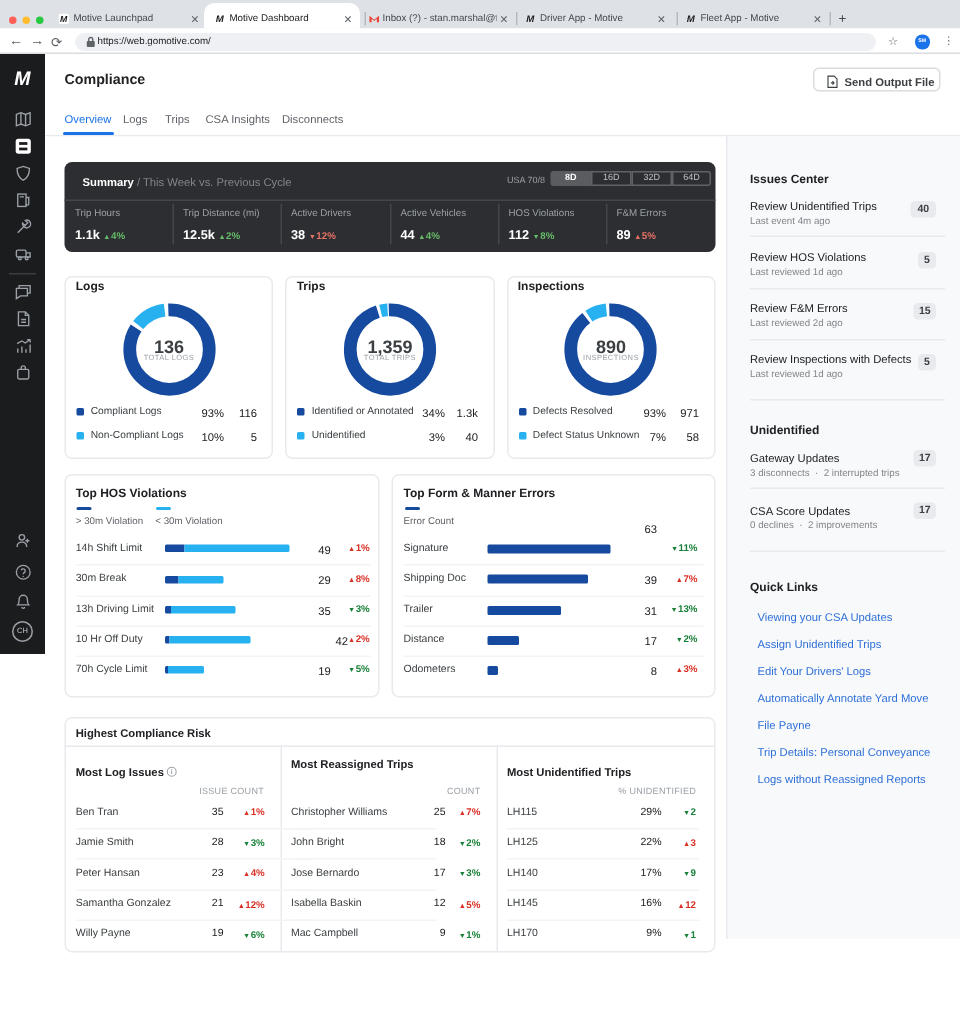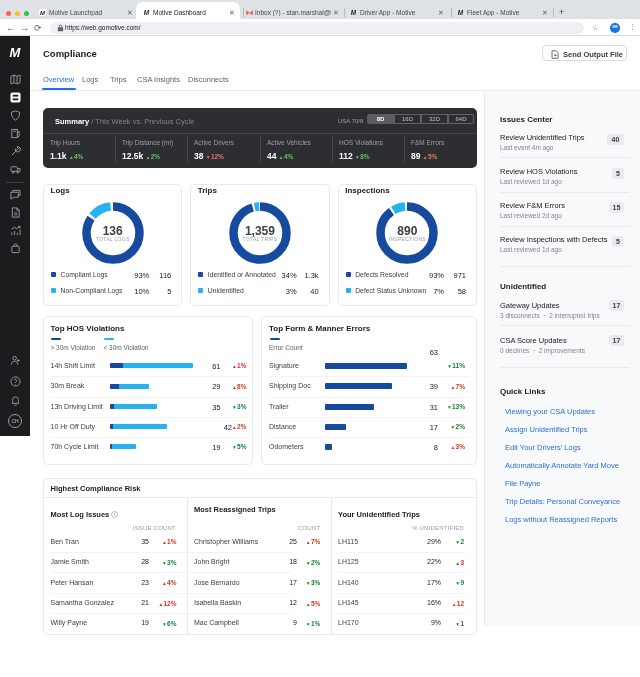--- a/index.html
+++ b/index.html
@@ -321,21 +321,21 @@
   <div class="card" style="left:231px;top:225px;width:216px;height:149px"></div>
   <div id="barsA">
 <div class="ctitle" style="left:20.5px;top:232.5px">Top HOS Violations</div>
 <div class="abs" style="left:21px;top:246.5px;width:10px;height:2.5px;background:#164a9f;border-radius:1px"></div>
 <div class="abs" style="left:20.5px;top:252.5px;font-size:6.5px;color:#5f6368">&gt; 30m Violation</div>
 <div class="abs" style="left:73.5px;top:246.5px;width:10px;height:2.5px;background:#27b1f0;border-radius:1px"></div>
 <div class="abs" style="left:73.5px;top:252.5px;font-size:6.5px;color:#5f6368">&lt; 30m Violation</div>
 <div class="brow-l" style="left:20.5px;top:270.5px">14h Shift Limit</div>
 <div class="bar" style="left:80px;top:272.0px;width:12.5px;background:#164a9f;border-radius:1px 0 0 1px"></div>
 <div class="bar" style="left:92.5px;top:272.0px;width:70.5px;background:#27b1f0;border-radius:0 1px 1px 0"></div>
-<div class="brow-n" style="left:170.5px;top:270.5px;width:20px">61</div>
+<div class="brow-n" style="left:170.5px;top:270.5px;width:20px">49</div>
 <div class="brow-d red" style="left:191.5px;top:271.0px;width:25px"><span class="au">▲</span>1%</div>
 <div class="bsep" style="left:20.5px;top:285.0px;width:196px"></div>
 <div class="brow-l" style="left:20.5px;top:291px">30m Break</div>
 <div class="bar" style="left:80px;top:292.5px;width:8.6px;background:#164a9f;border-radius:1px 0 0 1px"></div>
 <div class="bar" style="left:88.6px;top:292.5px;width:30px;background:#27b1f0;border-radius:0 1px 1px 0"></div>
 <div class="brow-n" style="left:170.5px;top:291px;width:20px">29</div>
 <div class="brow-d red" style="left:191.5px;top:291.5px;width:25px"><span class="au">▲</span>8%</div>
 <div class="bsep" style="left:20.5px;top:305.5px;width:196px"></div>
 <div class="brow-l" style="left:20.5px;top:311.5px">13h Driving Limit</div>
 <div class="bar" style="left:80px;top:313.0px;width:4.1px;background:#164a9f;border-radius:1px 0 0 1px"></div>
@@ -389,21 +389,21 @@
   <div id="bottomtbl">
 <div class="ctitle" style="left:20.5px;top:392.5px;font-size:7.5px">Highest Compliance Risk</div>
 <div class="abs" style="left:13px;top:405.5px;width:434px;height:1px;background:#e8eaed"></div>
 <div class="abs" style="left:157px;top:405.5px;width:1px;height:138.5px;background:#e8eaed"></div>
 <div class="abs" style="left:301px;top:405.5px;width:1px;height:138.5px;background:#e8eaed"></div>
 <div class="thead" style="left:20.5px;top:419px">Most Log Issues <svg width="7" height="7" viewBox="0 0 10 10" style="vertical-align:-1px">
             <circle cx="5" cy="5" r="4.2" fill="none" stroke="#9aa0a6" stroke-width="1"></circle>
             <text x="5" y="7.4" font-size="6.5" fill="#9aa0a6" text-anchor="middle">i</text>
           </svg></div>
 <div class="thead" style="left:164px;top:414px">Most Reassigned Trips</div>
-<div class="thead" style="left:308px;top:419px">Your Unidentified Trips</div>
+<div class="thead" style="left:308px;top:419px">Most Unidentified Trips</div>
 <div class="tsub" style="left:86px;top:434px;width:60px">ISSUE COUNT</div>
 <div class="tsub" style="left:250.3px;top:434px;width:40px">COUNT</div>
 <div class="tsub" style="left:364px;top:434px;width:70px">% UNIDENTIFIED</div>
 <div class="trow" style="left:20.5px;top:446.5px">Ben Tran</div>
 <div class="tnum" style="left:99px;top:446.5px;width:20px">35</div>
 <div class="tdel red" style="left:121.5px;top:447.0px;width:25px"><span class="au">▲</span>1%</div>
 <div class="trow" style="left:164px;top:446.5px">Christopher Williams</div>
 <div class="tnum" style="left:247px;top:446.5px;width:20px">25</div>
 <div class="tdel red" style="left:265.3px;top:447.0px;width:25px"><span class="au">▲</span>7%</div>
 <div class="trow" style="left:308px;top:446.5px">LH115</div>

